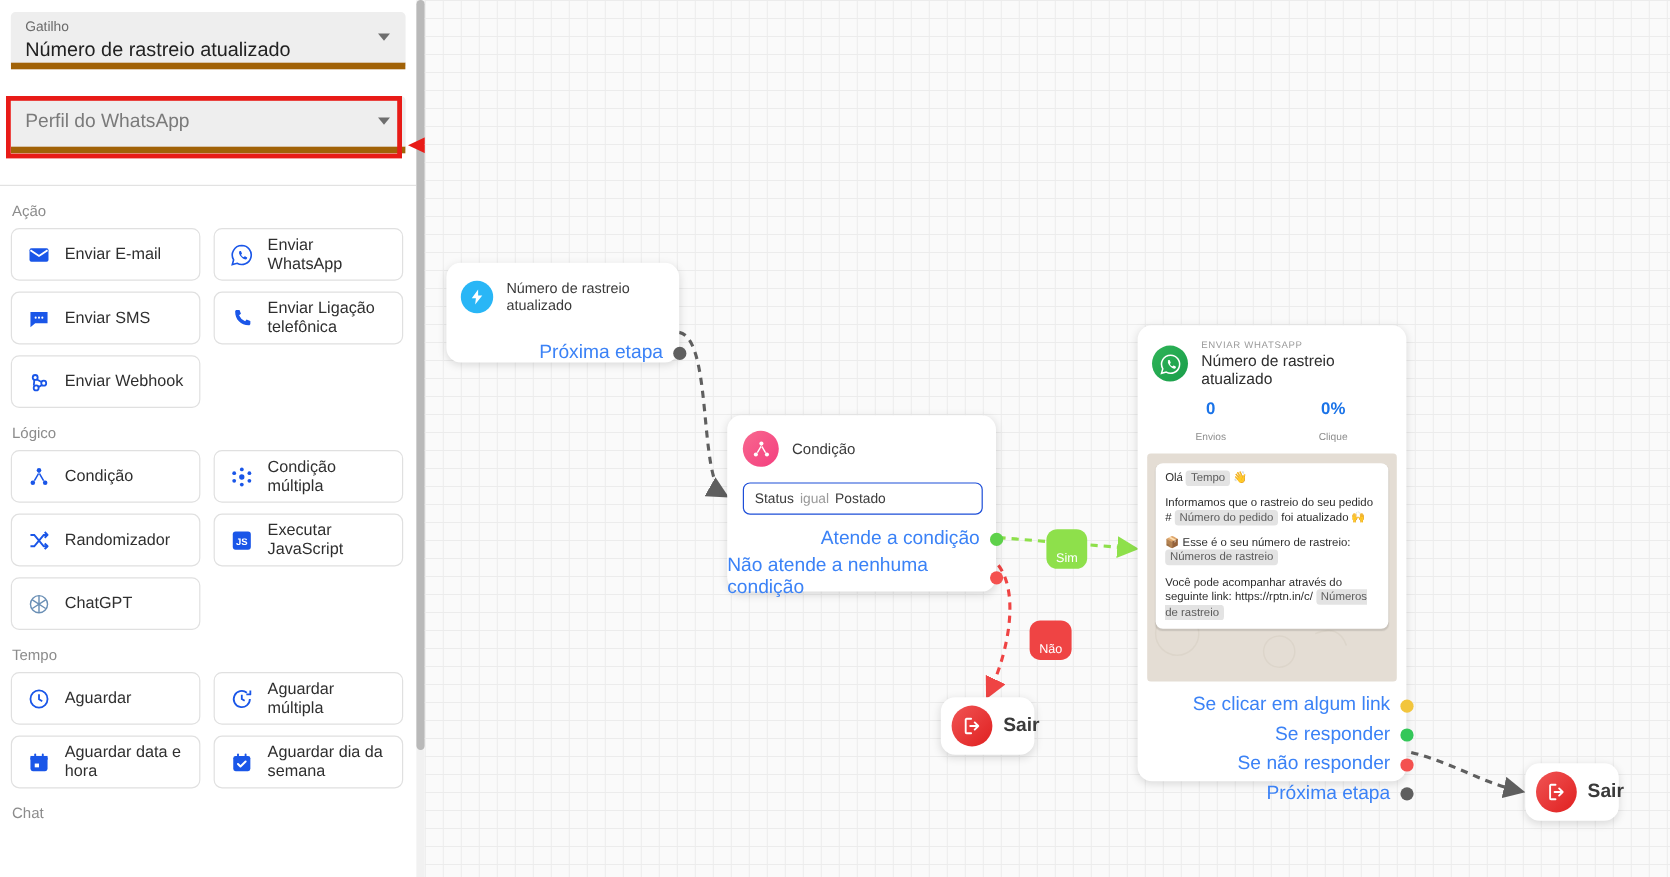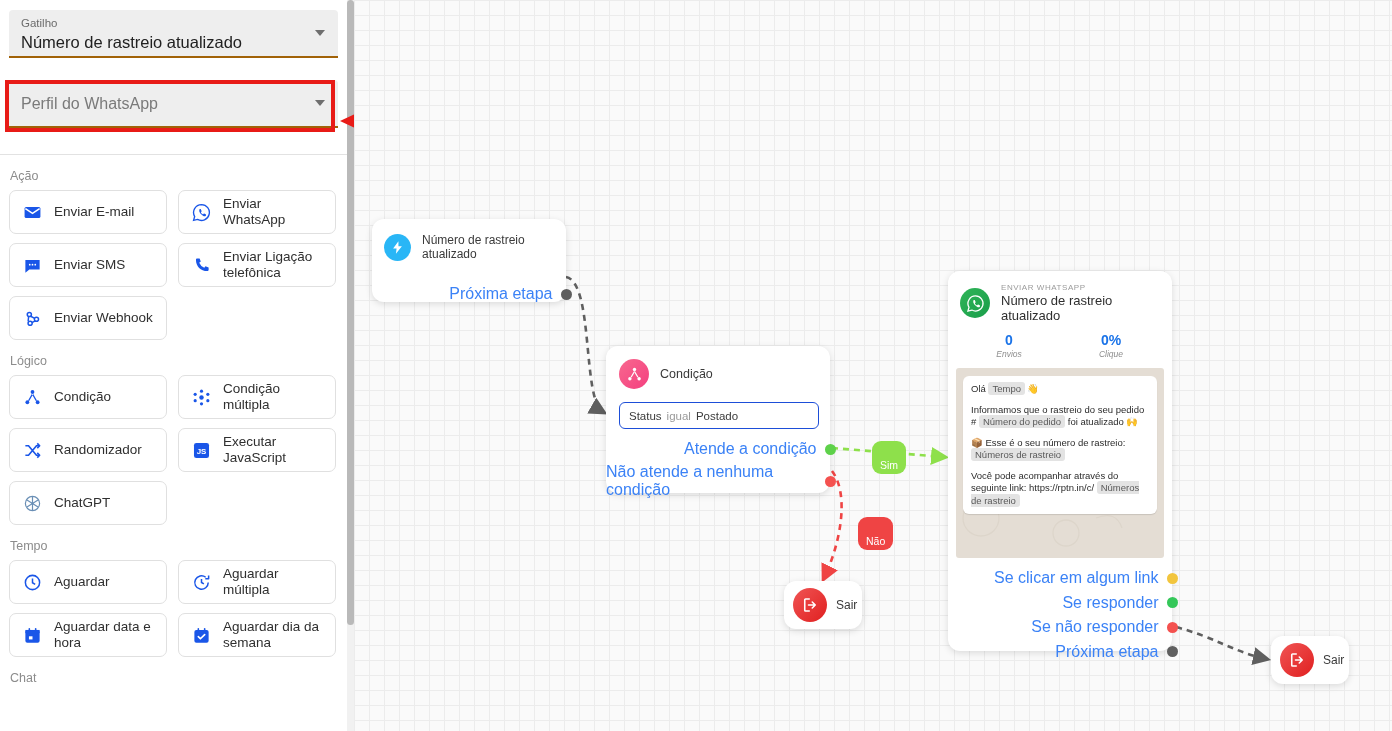--- a/index.html
+++ b/index.html
@@ -14,21 +14,21 @@
   #sidebar {
     position: absolute; left: 0; top: 0;
     width: 347px; height: 731px;
     background: #fff; overflow: hidden;
   }
   .select-field {
     position: relative;
     margin: 10px 9px 0 9px;
     height: 48px;
     background: #eeeeee;
-    border-bottom: 2px solid #a16207;
+    border-bottom: 6px solid #a16207;
     border-radius: 4px 4px 0 0;
     padding: 6px 34px 0 12px;
   }
   .select-field .fl-label {
     font-size: 11.5px; color: #6b6b6b; line-height: 15px;
   }
   .select-field .fl-value {
     font-size: 16.5px; color: #212121; line-height: 23px;
     white-space: nowrap; overflow: hidden; text-overflow: ellipsis;
   }
@@ -160,21 +160,21 @@
   
   #node-wa { left: 594px; top: 271px; width: 224px; height: 380px; }
   #node-wa .node-head { padding: 12px 0 0 12px; }
   #wa-kicker { font-size: 8px; letter-spacing: 0.55px; color: #9b9b9b; }
   #wa-title { font-size: 13px; color: #2e2e2e; margin-top: 1px; }
   #wa-stats {
     display: flex; margin-top: 9px; padding: 0 10px;
   }
   #wa-stats .st { flex: 1; text-align: center; }
   #wa-stats .sv { font-size: 14px; color: #1a73e8; font-weight: bold; }
-  #wa-stats .sl { font-size: 8.5px; color: #8e8e8e; margin-top: 1px; font-style: italic; }
+  #wa-stats .sl { font-size: 8.5px; color: #8e8e8e; margin-top: 11px; }
   #wa-wall {
     margin: 9px 8px 0 8px; height: 190px;
     background-color: #e4ddd4;
     border-radius: 3px;
     padding: 8px 7px;
     overflow: hidden; position: relative;
   }
   #wa-doodle { position: absolute; left: 0; top: 0; opacity: 0.5; }
   #wa-bubble {
     position: relative;
@@ -191,21 +191,21 @@
   }
   #wa-ports { margin-top: 11px; }
   #wa-ports .port-row { margin-bottom: 6.5px; }
 
   
   .node-exit {
     width: 78px; height: 48px;
     display: flex; align-items: center; gap: 9px;
     padding-left: 9px;
   }
-  .node-exit .el { font-size: 12px; color: #3a3a3a; }
+  .node-exit .el { font-size: 16px; color: #3a3a3a; font-weight: bold; }
   #node-exit1 { left: 430px; top: 581px; }
   #node-exit2 { left: 917px; top: 636px; }
 
   .edge-badge {
     position: absolute;
     border-radius: 9px;
     font-size: 10.5px; color: #fff;
     padding: 18px 8px 3px 8px;
     line-height: 12px;
   }

